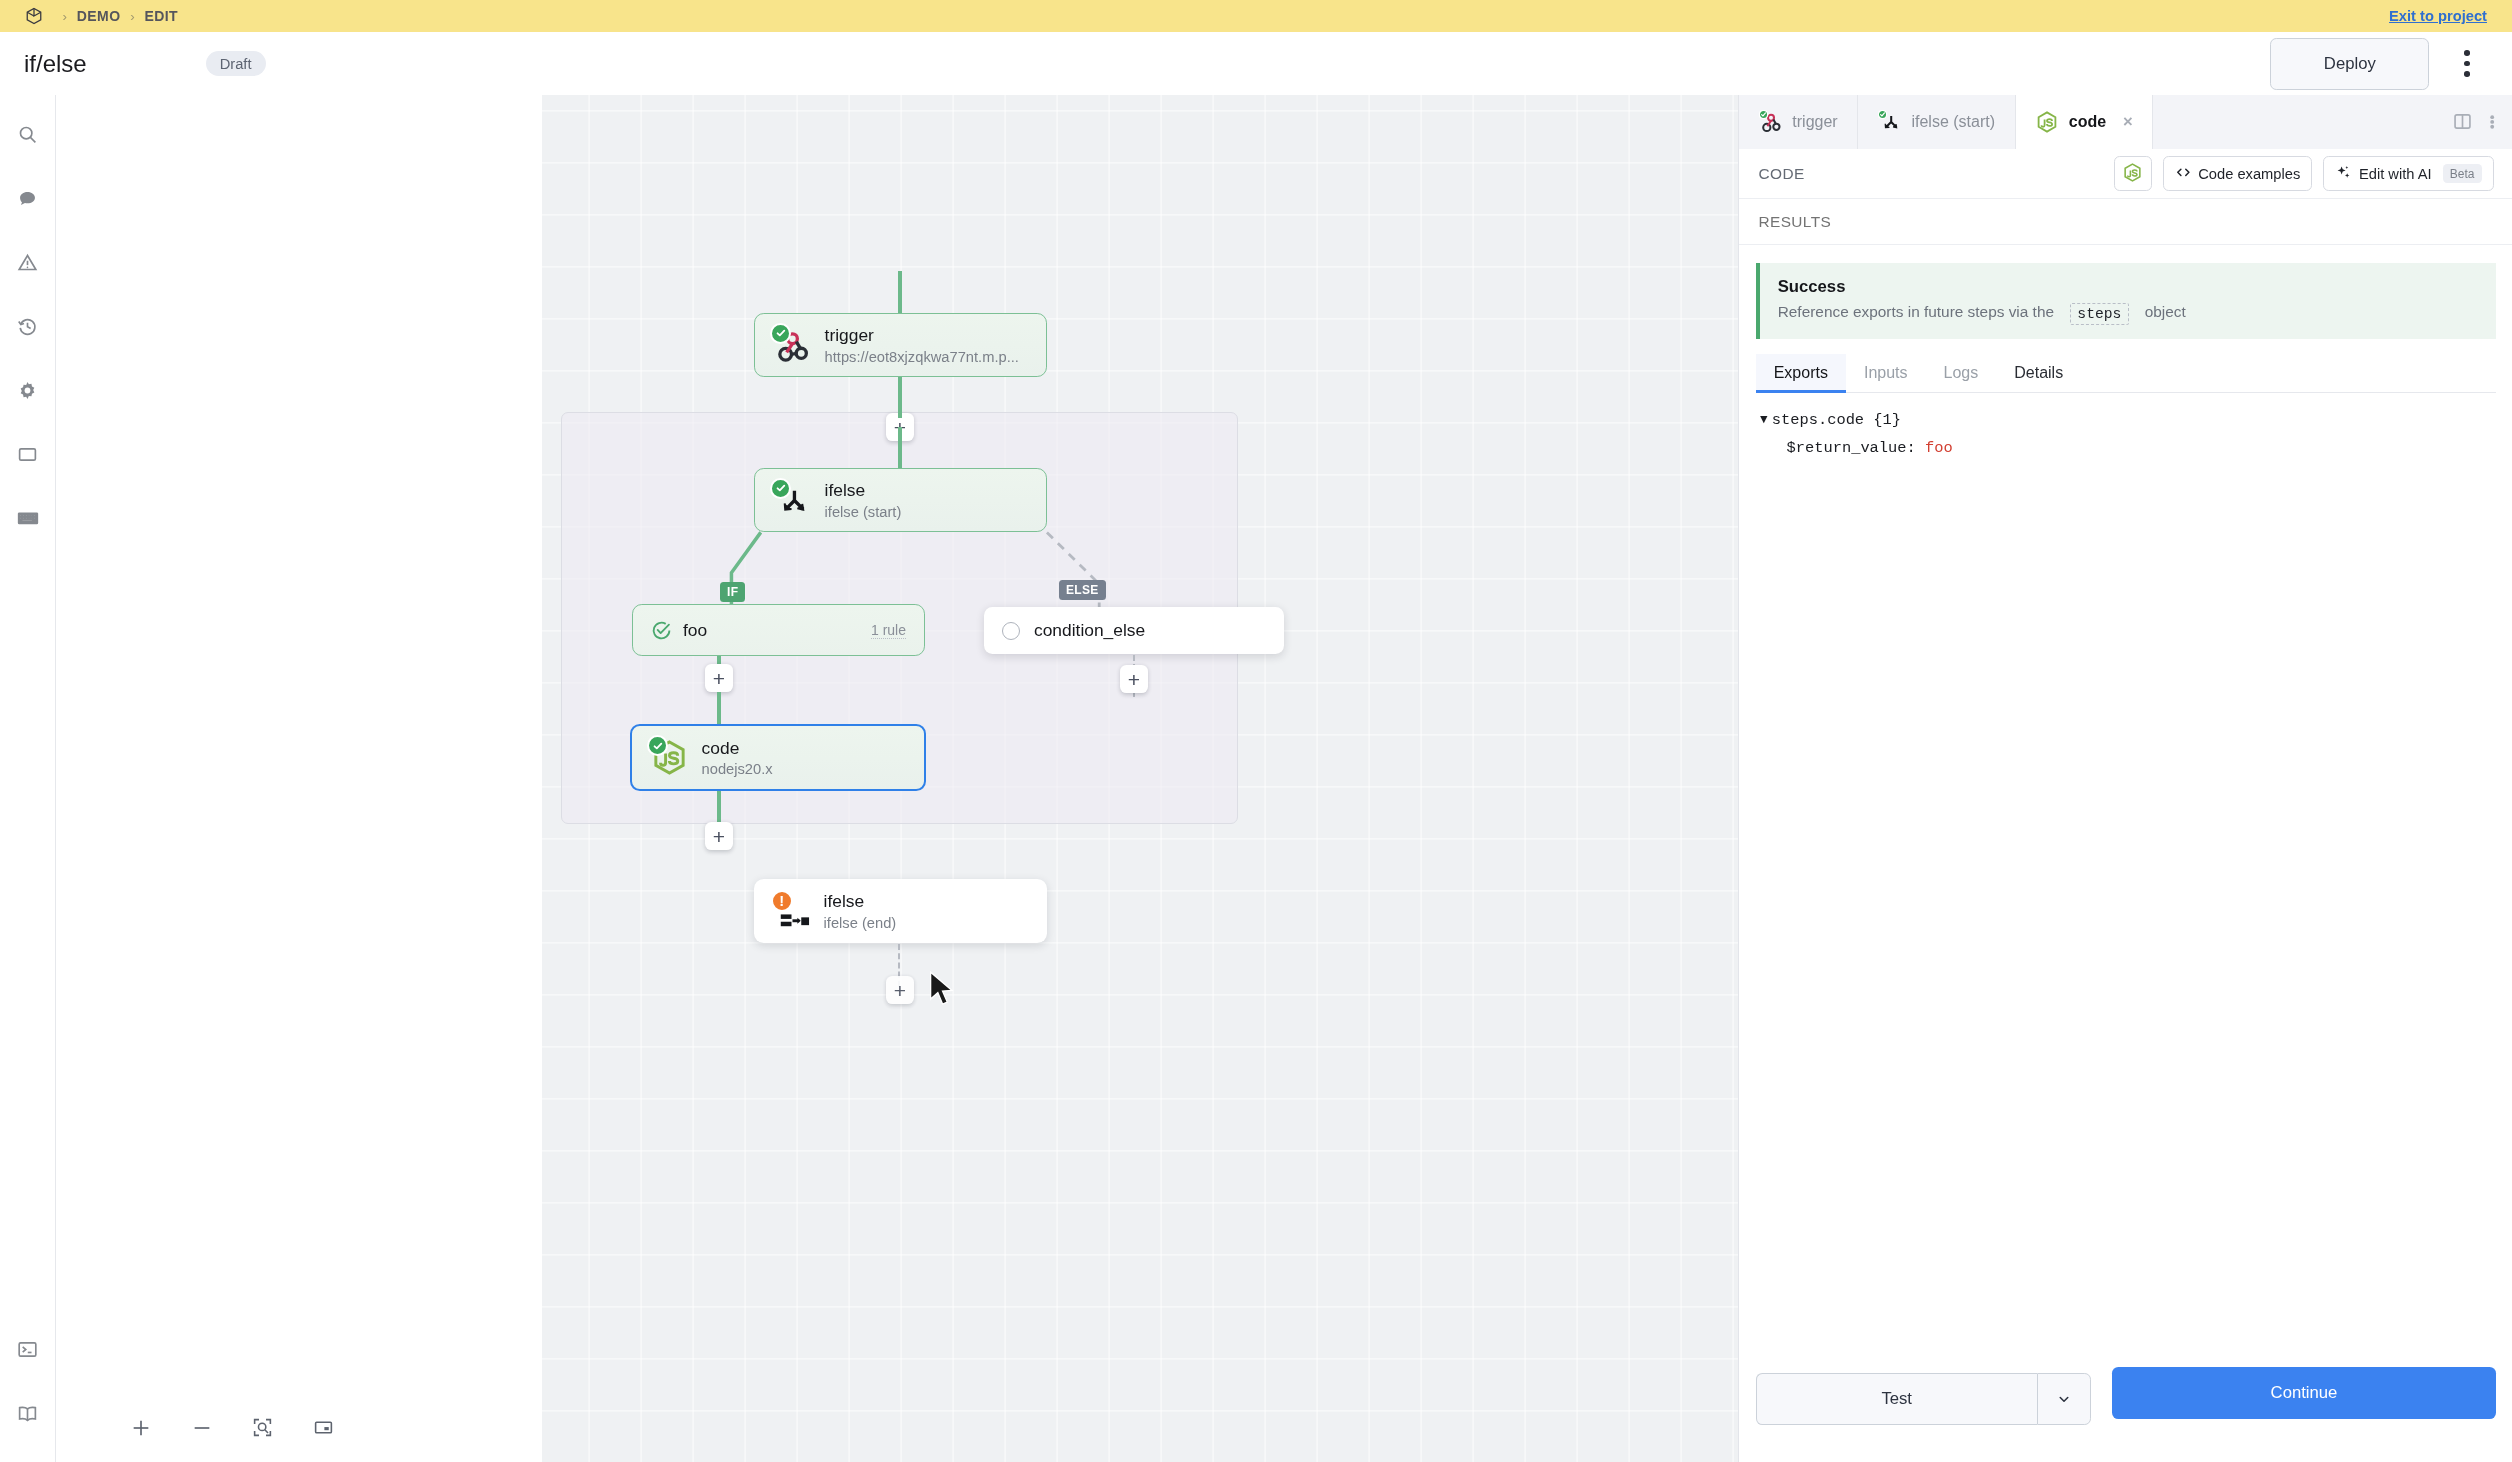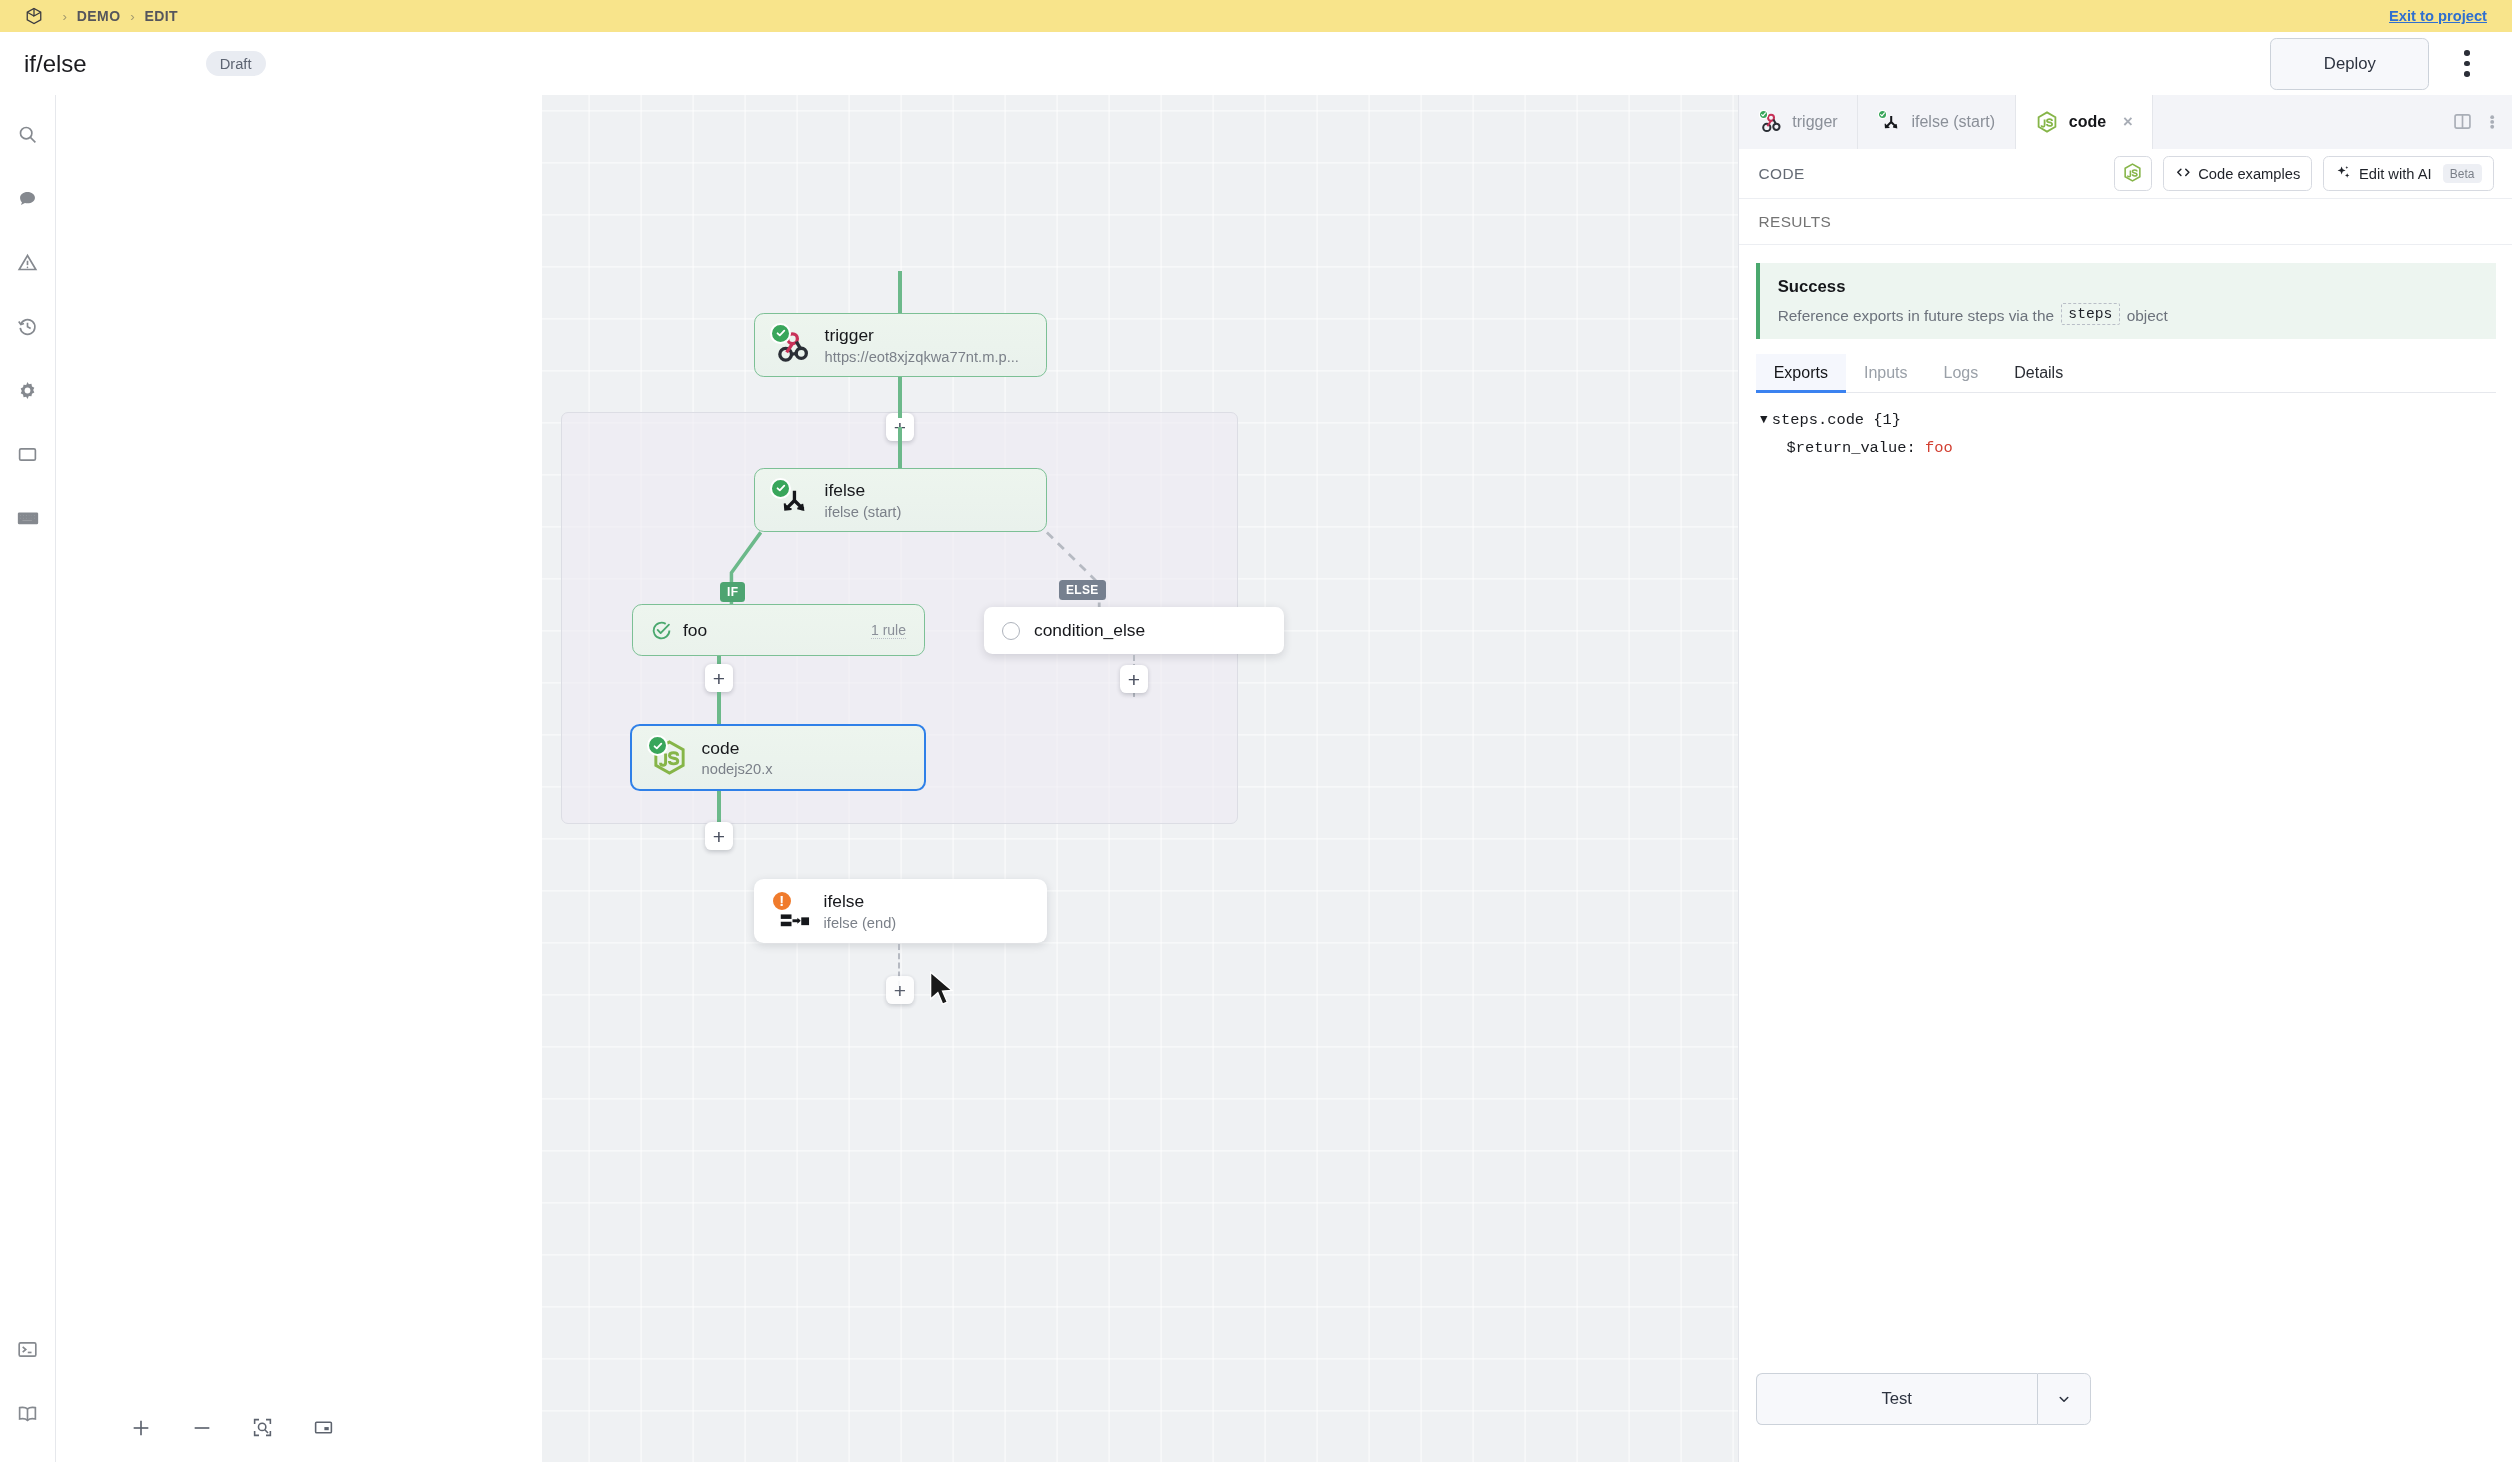--- a/index.html
+++ b/index.html
@@ -200,21 +200,21 @@
   .beta-chip { background: #edeff4; color: #7b8089; font-size: 12px; padding: 2.1px 7px; border-radius: 4.2px; margin-left: 4.2px; }
 
   .results-head { height: 46px; display: flex; align-items: center; padding: 0 19.5px; border-bottom: 0.7px solid #eceef2; }
   .results-head span { font-size: 15.4px; color: #737373; letter-spacing: 0.4px; }
 
   .success-box {
     margin: 18px 16.7px 0 16.7px; background: #edf5f0;
     border-left: 4.9px solid #4aa86e; padding: 14px 18px;
   }
   .success-title { font-size: 16.7px; font-weight: 700; color: #15161a; margin-bottom: 5.6px; }
-  .success-sub { font-size: 15.4px; color: #6c727c; display: flex; align-items: flex-end; flex-wrap: wrap; gap: 7px; }
+  .success-sub { font-size: 15.4px; color: #6c727c; display: flex; align-items: flex-start; flex-wrap: wrap; gap: 16px; }
   .chip-code {
     font-family: "Liberation Mono", monospace; font-size: 14.7px; color: #1e2128;
     border: 1px dashed #b9bec7; padding: 2.1px 6.3px; border-radius: 2.1px;
   }
 
   .subtabs { display: flex; margin: 15.4px 16.7px 0 16.7px; border-bottom: 1.4px solid #e6e8ed; }
   .subtab { padding: 9.8px 18px; font-size: 16px; color: #9aa0a8; cursor: pointer; position: relative; }
   .subtab.active { color: #15161a; background: #f5f7fd; }
   .subtab.active::after { content:''; position:absolute; left:0; right:0; bottom:-1.4px; height:2.8px; background:#3b82f0; }
   .subtab.dark { color: #2a2d34; }
@@ -635,15 +635,16 @@
 
   <div class="panel-actions">
     <div class="test-group">
       <div class="test-btn">Test</div>
       <div class="test-caret">
         <svg viewBox="0 0 24 24" width="18" height="18" stroke="#2d3340" stroke-width="2.1" fill="none" stroke-linecap="round" stroke-linejoin="round">
             <polyline points="7,10 12,15 17,10"></polyline>
           </svg>
       </div>
     </div>
+    <div class="continue-btn">Continue</div>
   </div>
 </div>
 
 
 </body></html>

